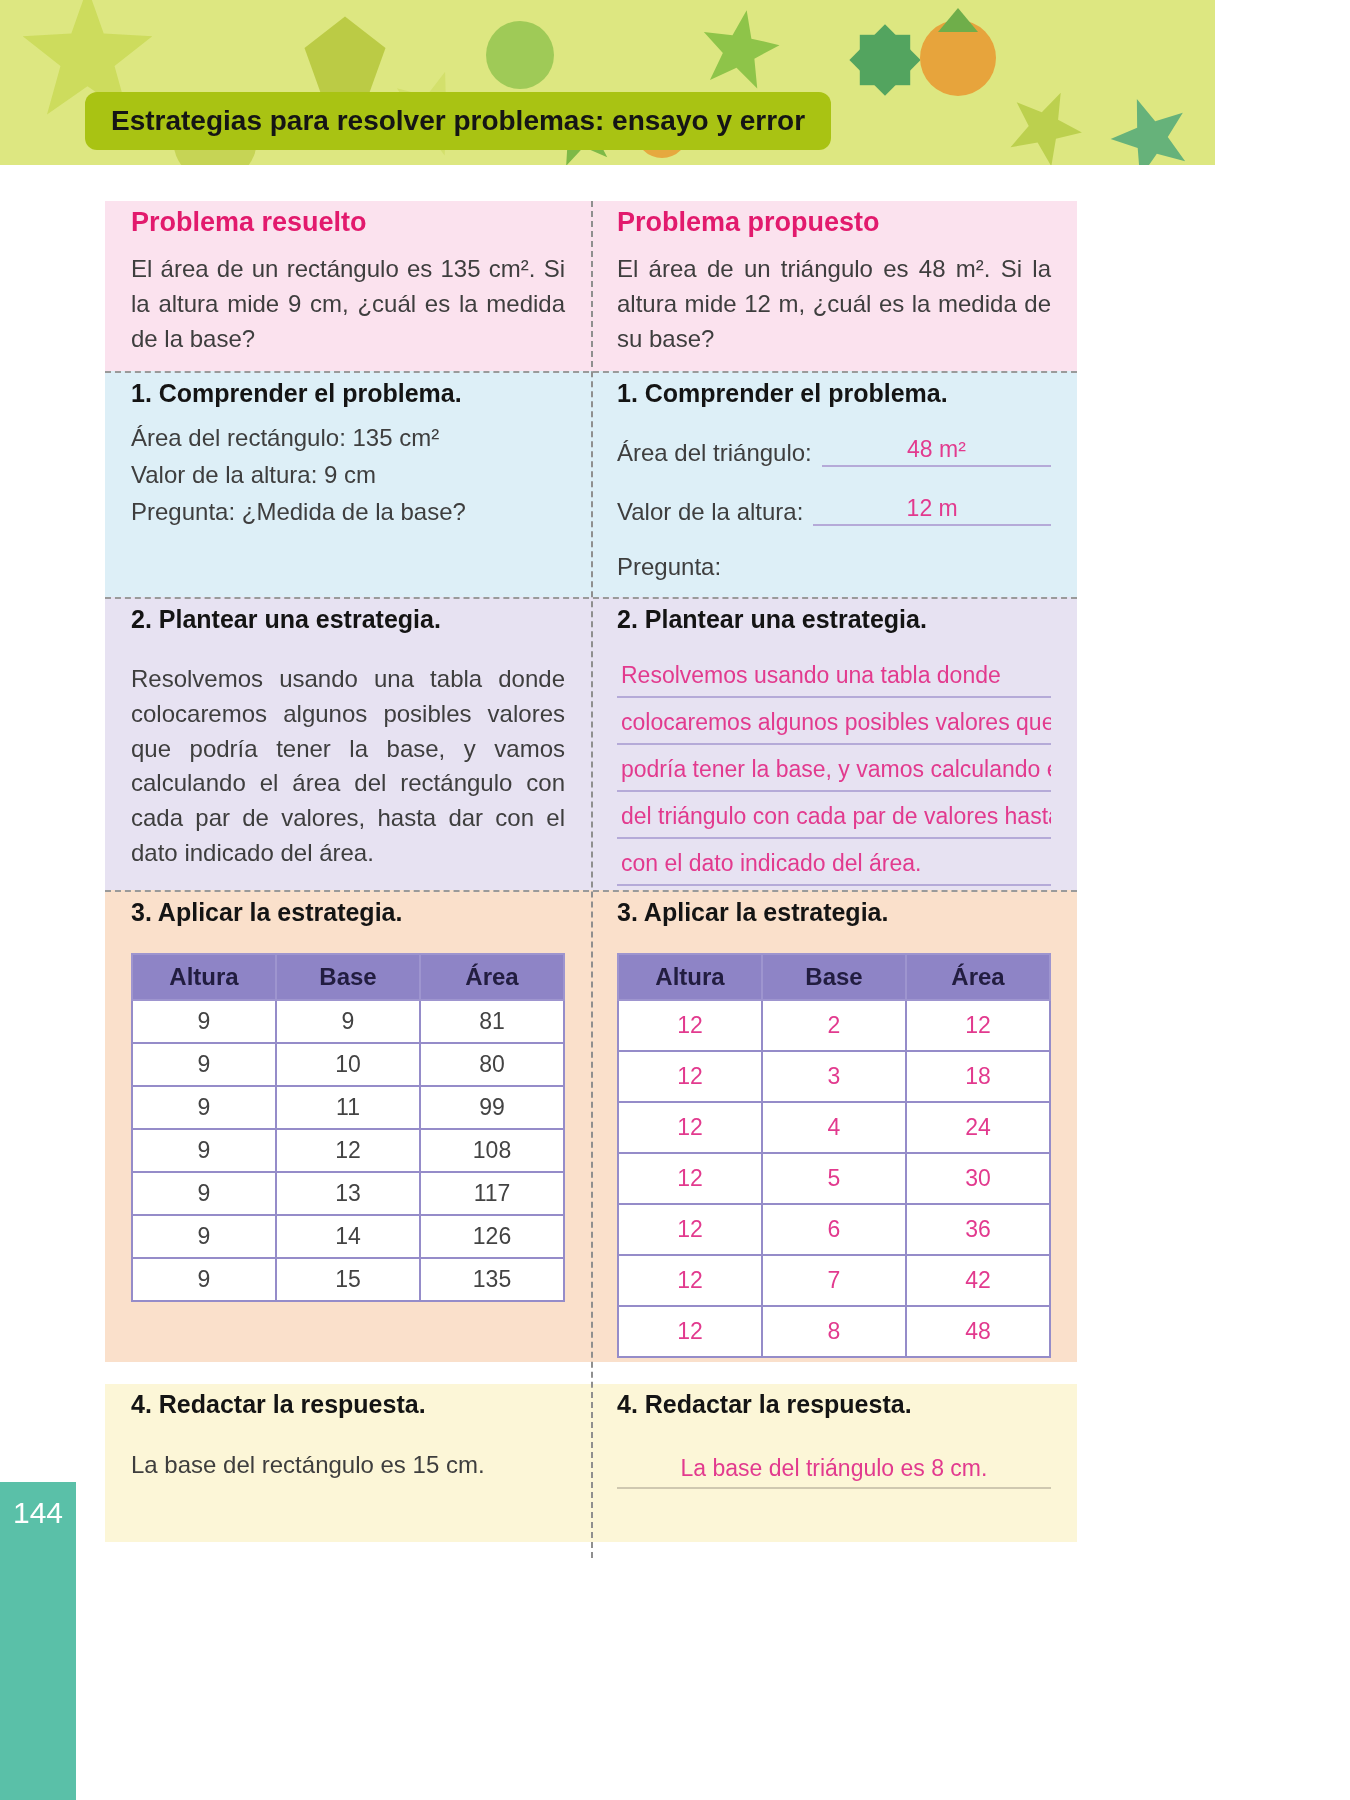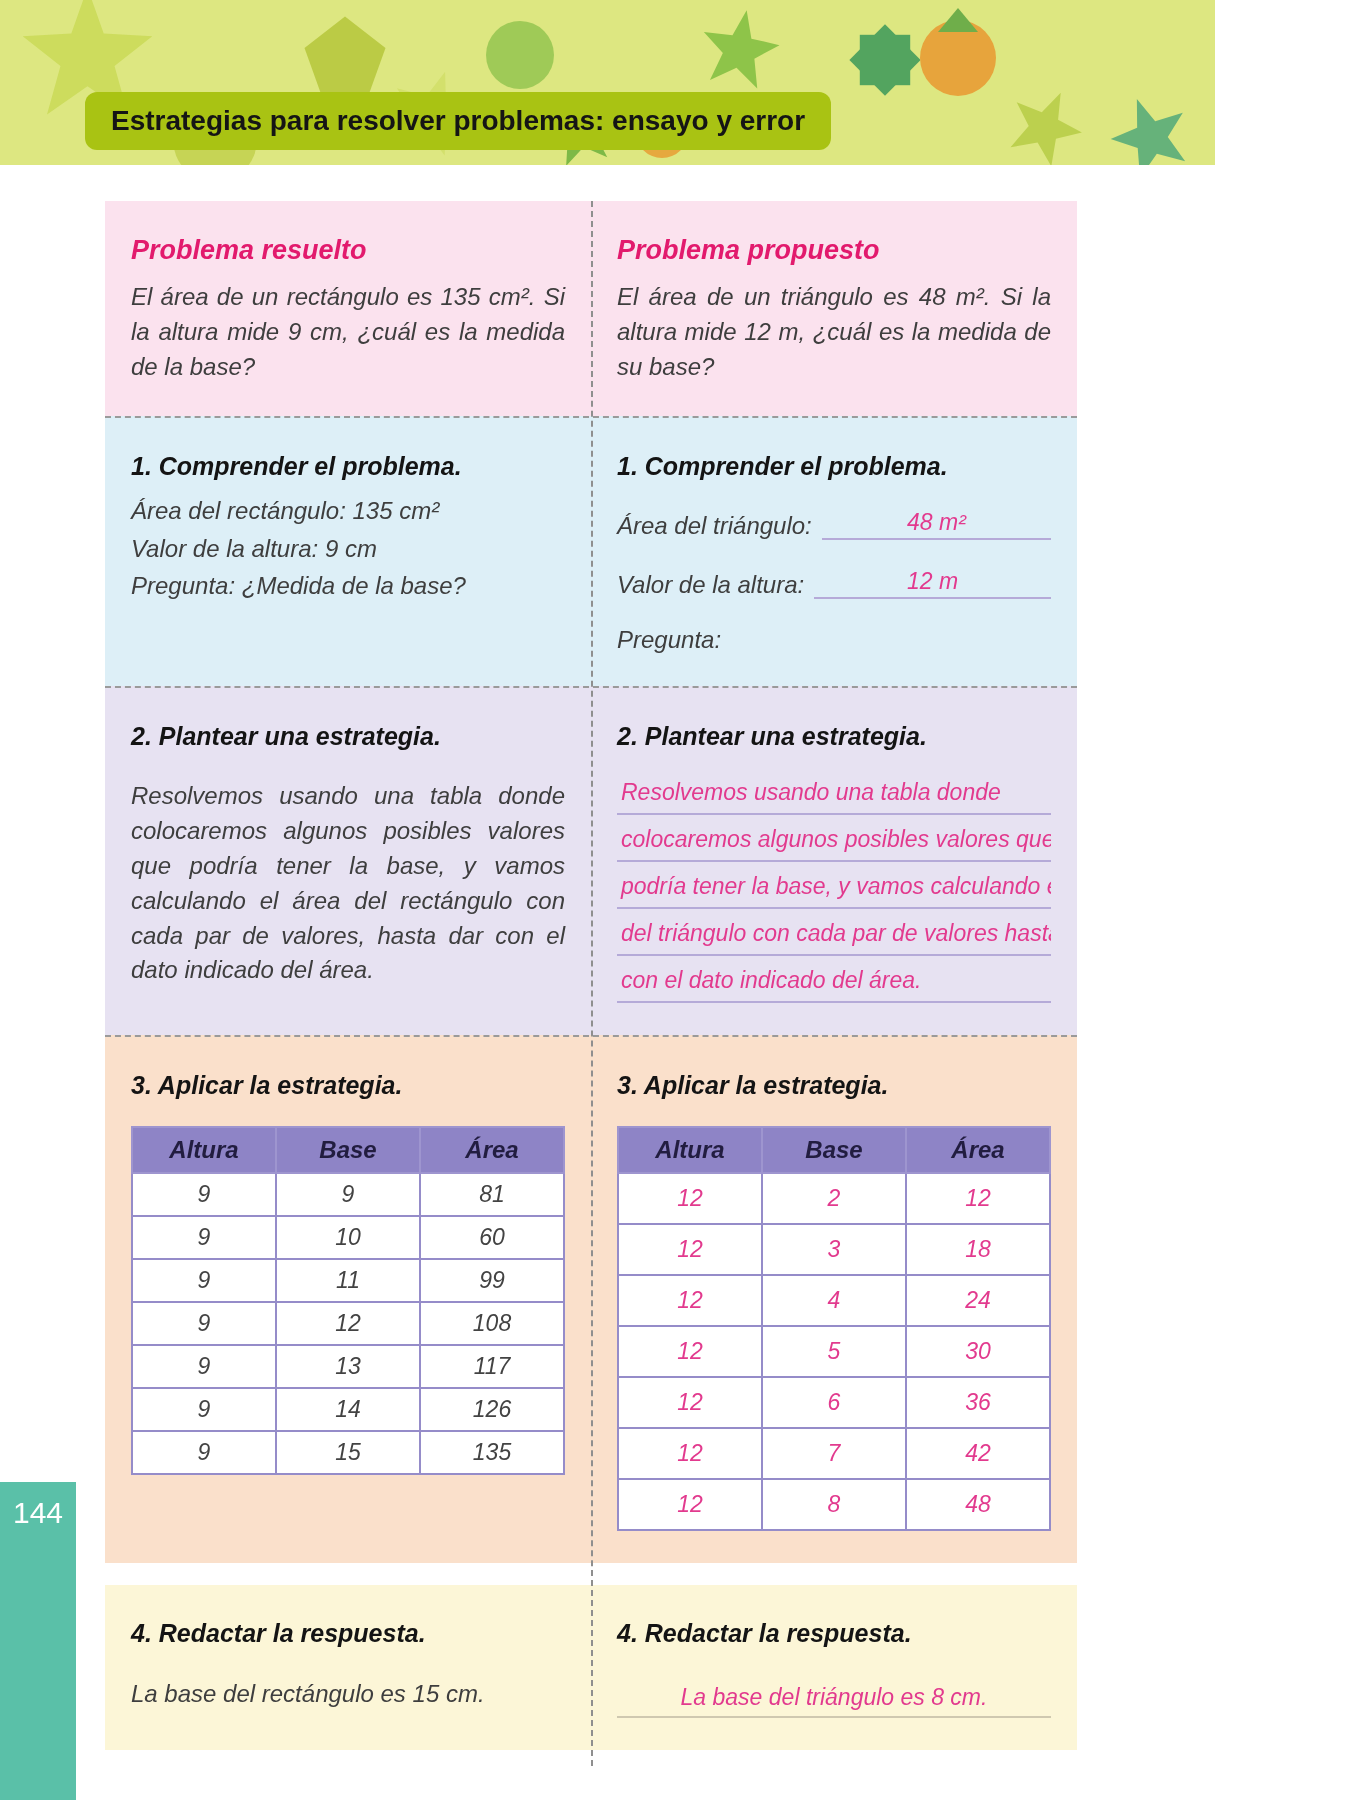--- a/index.html
+++ b/index.html
@@ -43,21 +43,21 @@
     width: 972px;
   }
   .vline {
     position: absolute;
     left: 50%; top: 0;
     height: calc(100% + 16px);
     border-left: 2px dashed #8f8f8f;
     z-index: 6;
   }
   .sec { display: flex; width: 100%; position: relative; }
-  .col { width: 50%; padding: 32px 26px; font-style: italic; }
+  .col { width: 50%; padding: 4px 26px; }
   .sec-pink   { background: #fbe2ee; min-height: 170px; }
   .sec-blue   { background: #ddeff7; min-height: 226px; border-top: 2px dashed #9a9a9a; }
   .sec-purple { background: #e7e2f2; min-height: 292px; border-top: 2px dashed #9a9a9a; }
   .sec-peach  { background: #fae0cb; min-height: 424px; border-top: 2px dashed #9a9a9a; }
   .white-gap  { height: 22px; background: transparent; }
   .sec-yellow { background: #fcf6d7; min-height: 158px; }
   
   .pink-head {
     color: #e21a6d; font-size: 27px; font-weight: bold;
     margin: 2px 0 14px;
@@ -222,21 +222,21 @@
           </thead>
           <tbody>
             <tr>
               <td>9</td>
               <td>9</td>
               <td>81</td>
             </tr>
             <tr>
               <td>9</td>
               <td>10</td>
-              <td>60</td>
+              <td>80</td>
             </tr>
             <tr>
               <td>9</td>
               <td>11</td>
               <td>99</td>
             </tr>
             <tr>
               <td>9</td>
               <td>12</td>
               <td>108</td>

